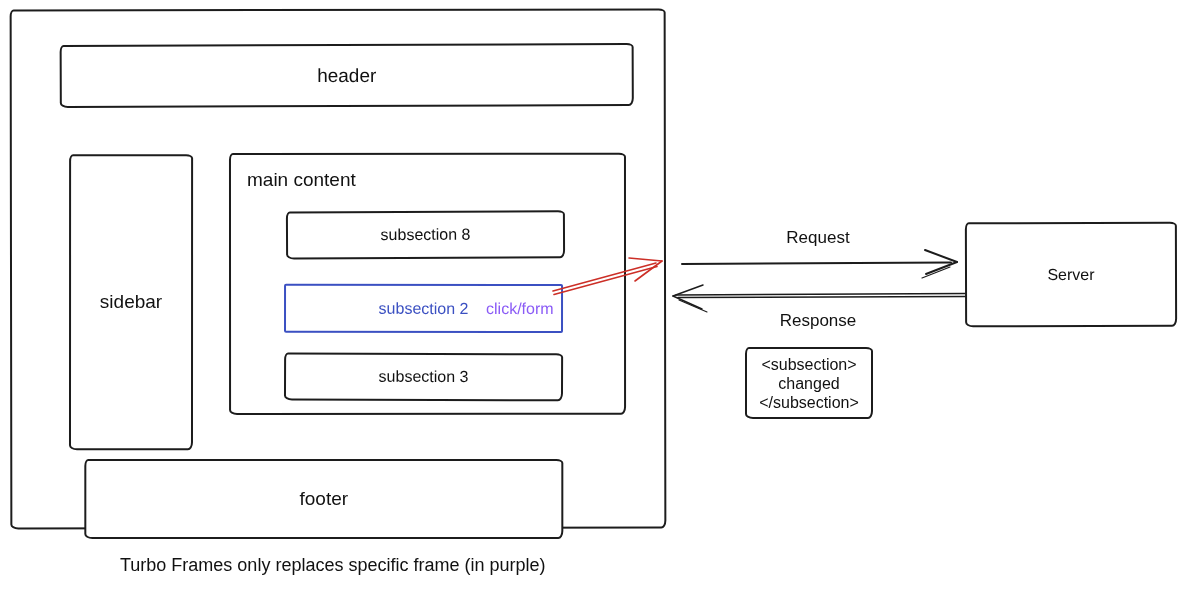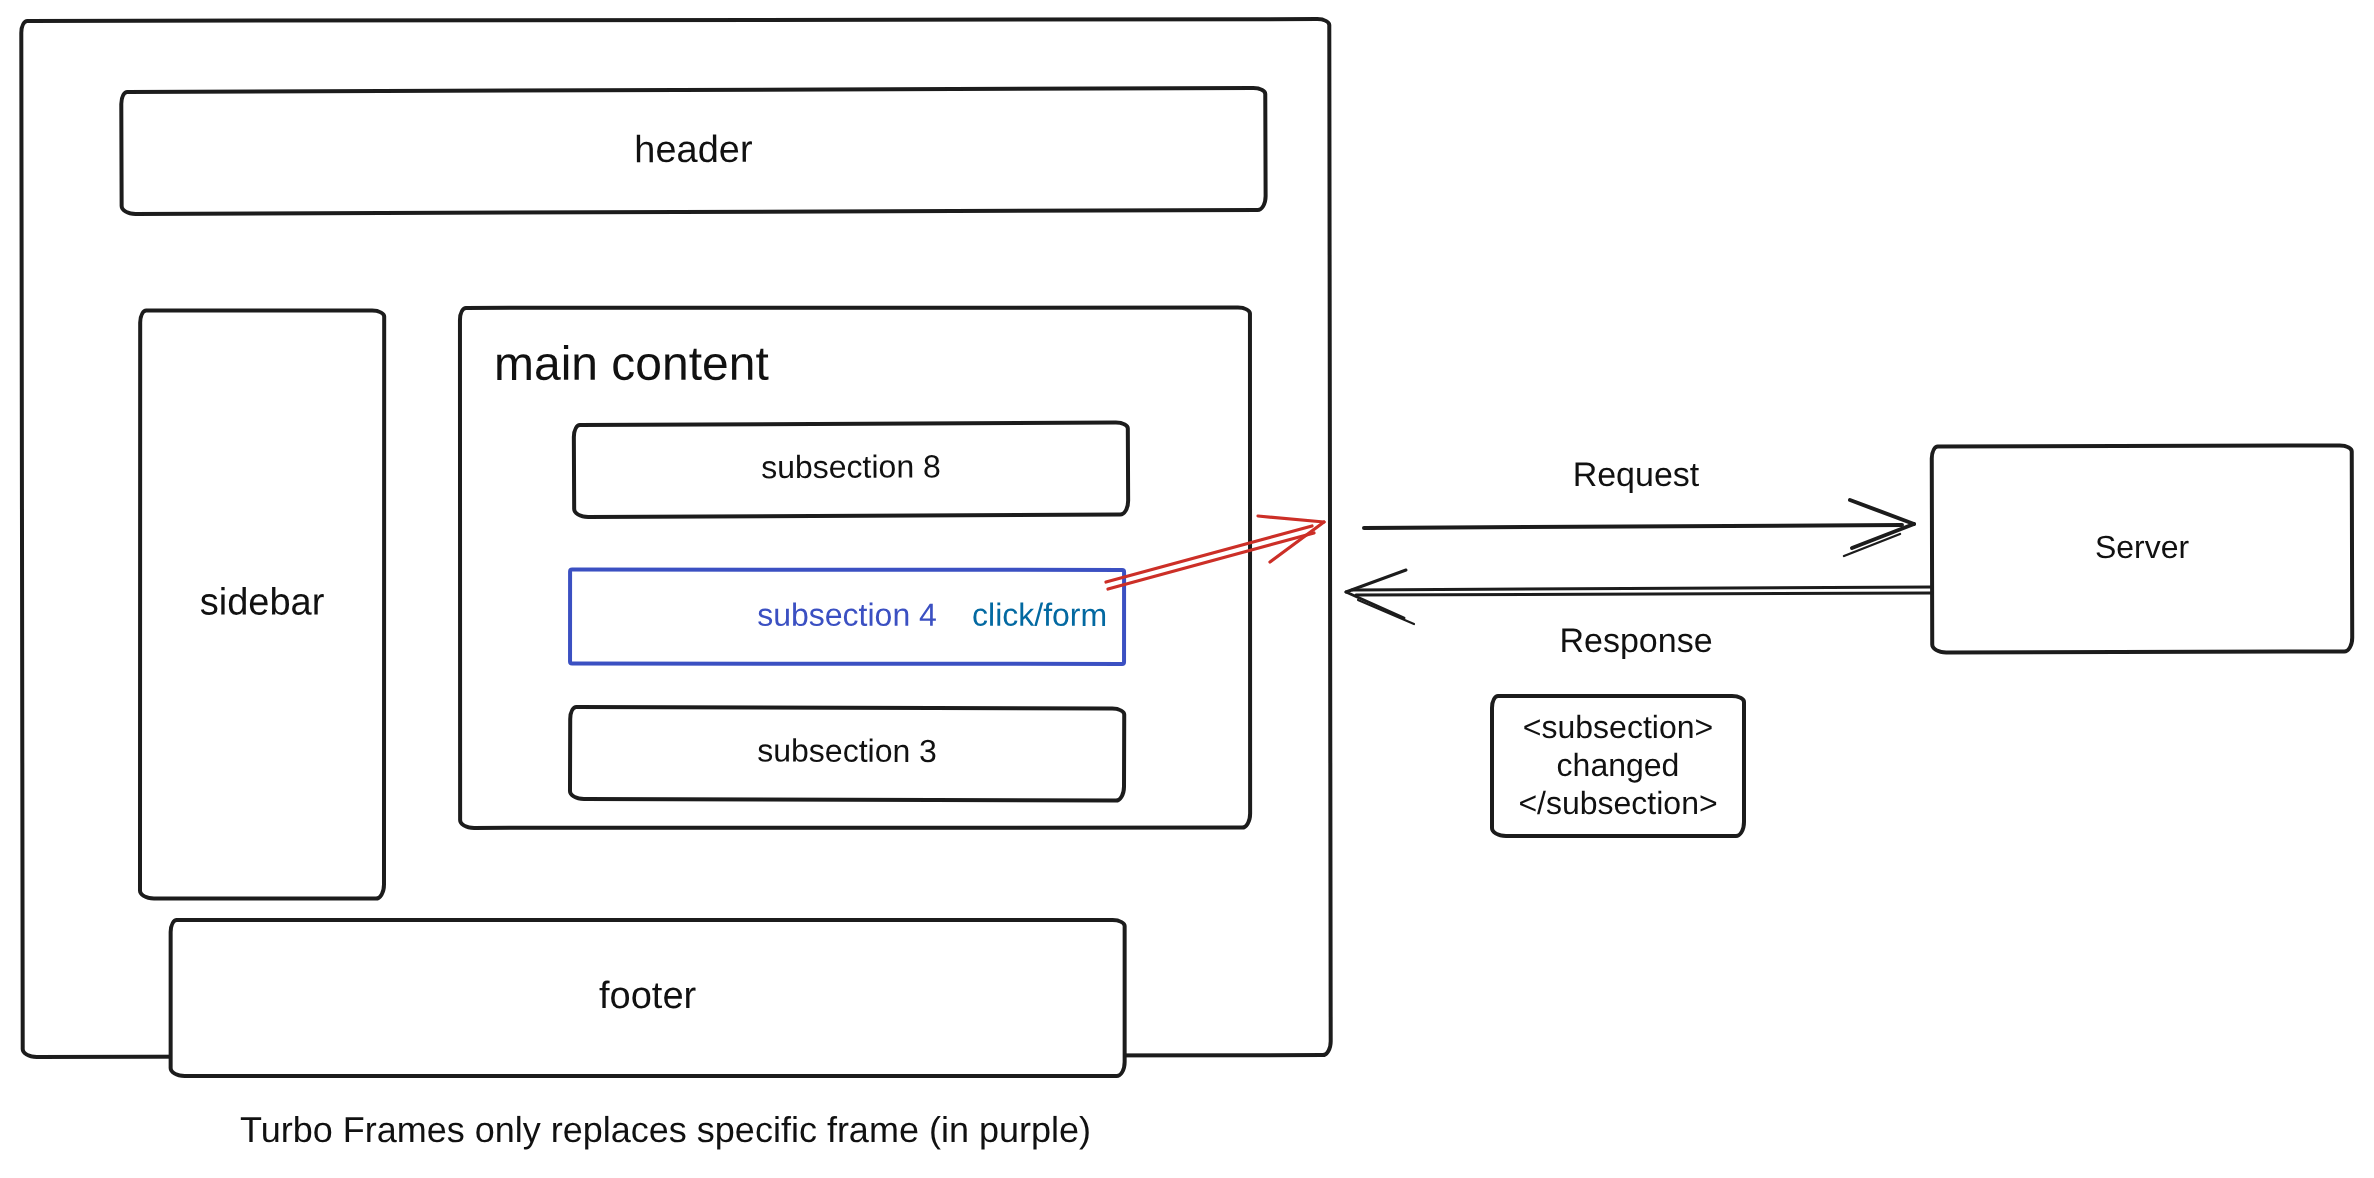--- a/index.html
+++ b/index.html
@@ -26,38 +26,38 @@
     justify-content: center;
   }
   .lbl-lg { font-size: 19px; }
   .lbl-md { font-size: 16px; }
   .lbl-sm { font-size: 16px; }
 
   #outer-box     { left: 10px;  top: 9px;   width: 656px; height: 520px; transform: rotate(-0.08deg); }
   #header-box    { left: 48px;  top: 33px;  width: 574px; height: 63px;  transform: rotate(-0.12deg); }
   #sidebar-box   { left: 57px;  top: 143px; width: 124px; height: 296px; transform: rotate(0.1deg); }
   #main-box      { left: 217px; top: 142px; width: 397px; height: 262px; transform: rotate(0.06deg); }
-  #main-label    { position: absolute; left: 16px; top: 14px; font-size: 24px; }
+  #main-label    { position: absolute; left: 16px; top: 14px; font-size: 19px; }
   .subsection {
     position: absolute;
     left: 53px;
     width: 279px;
     height: 48px;
   }
   #subsection-1  { top: 56px;  left: 55px; transform: rotate(-0.25deg); }
   #subsection-2  { top: 129px; height: 49px; border-color: #3b50c2; color: #3b50c2; border-radius: 2px; transform: rotate(0.05deg); }
   #subsection-3  { top: 198px; transform: rotate(0.2deg); }
   #click-form {
     position: absolute;
     left: 200px;
     top: 0;
     height: 100%;
     display: flex;
     align-items: center;
-    color: #0369a1;
+    color: #8b5cf6;
     font-size: 16px;
     white-space: nowrap;
   }
   #footer-box    { left: 72px;  top: 428px; width: 479px; height: 80px; transform: rotate(0.08deg); margin-top: 20px; }
   #server-box    { left: 965px; top: 222px; width: 212px; height: 105px; transform: rotate(-0.15deg); }
   #payload-box   {
     left: 745px; top: 347px; width: 128px; height: 72px;
     display: flex; flex-direction: column; align-items: center; justify-content: center;
     font-size: 16px; line-height: 19px;
   }
@@ -91,21 +91,21 @@
     </div>
 
     <div class="box" id="main-box">
       <span id="main-label">main content</span>
 
       <div class="box subsection center-label lbl-sm" id="subsection-1">
         <span>subsection 8</span>
       </div>
 
       <div class="box subsection center-label lbl-sm" id="subsection-2">
-        <span>subsection 4</span>
+        <span>subsection 2</span>
         <span id="click-form">click/form</span>
       </div>
 
       <div class="box subsection center-label lbl-sm" id="subsection-3">
         <span>subsection 3</span>
       </div>
     </div>
 
     <div class="box center-label lbl-lg" id="footer-box">
       <span>footer</span>

